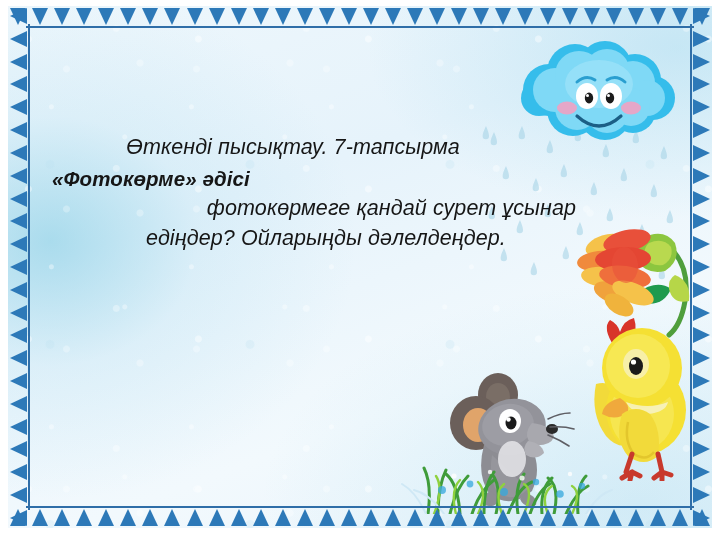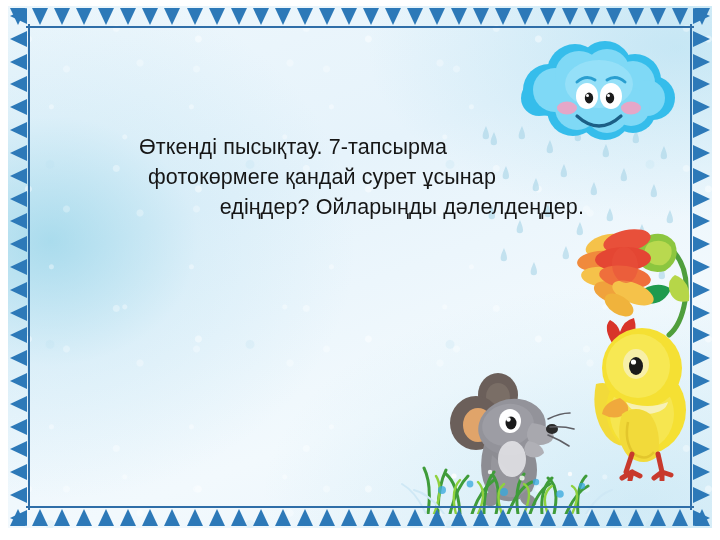--- a/index.html
+++ b/index.html
@@ -28,20 +28,21 @@
     left: 8px;
     top: 6px;
     width: 704px;
     height: 522px;
     overflow: hidden;
     background:
       radial-gradient(ellipse 70% 80% at 6% 45%, rgba(120,200,225,0.55) 0%, rgba(168,218,238,0.22) 30%, rgba(255,255,255,0) 62%),
       radial-gradient(ellipse 80% 60% at 95% 8%,  rgba(150,212,235,0.40) 0%, rgba(255,255,255,0) 55%),
       radial-gradient(ellipse 90% 70% at 90% 95%, rgba(150,212,235,0.30) 0%, rgba(255,255,255,0) 60%),
       linear-gradient(160deg, #eef7fc 0%, #e6f3fb 35%, #f2f9fd 70%, #e9f4fb 100%);
+    font-style: italic;
   }
 
   
   .texture {
     position: absolute;
     inset: 0;
     opacity: .5;
     background-image:
       radial-gradient(circle at 12% 22%, rgba(255,255,255,.85) 0 3px, transparent 4px),
       radial-gradient(circle at 31% 63%, rgba(255,255,255,.75) 0 2px, transparent 3px),
@@ -124,22 +125,22 @@
   }
   .line {
     margin: 0 0 2px 0;
     font-size: 21.5px;
     letter-spacing: .1px;
     white-space: pre;
   }
   .l1 { text-align: center; padding-right: 46px; }
   .l2 { font-weight: bold; font-size: 20.5px; padding-left: 10px; margin-top: 4px; }
   .l3 { padding-left: 6px; margin-top: 6px; white-space: normal; }
-  .l4 { text-align: center; padding-left: 26px; padding-right: 14px; }
-  .l5 { text-align: right; padding-left: 26px; padding-right: 6px; }
+  .l4 { text-align: right; padding-left: 26px; padding-right: 14px; }
+  .l5 { text-align: center; padding-left: 26px; padding-right: 6px; }
 </style>
 </head>
 <body>
 
 <div id="slide">
 
   <div class="frame">
     <div class="texture"></div>
 
     <svg class="art rain" viewBox="0 0 215 175">
@@ -475,18 +476,19 @@
         <i class="tri tri-r"></i>
         <i class="tri tri-r"></i>
         <i class="tri tri-r"></i>
       <i class="tri tri-r"></i>
         <i class="tri tri-r"></i>
         <i class="tri tri-r"></i>
     </div>
 
     <div class="textblock">
       <p class="line l1">Өткенді пысықтау. 7-тапсырма</p>
+      <p class="line l2">«Фотокөрме» әдісі</p>
       <p class="line l4">фотокөрмеге қандай сурет ұсынар</p>
       <p class="line l5">едіңдер? Ойларыңды дәлелдеңдер.</p>
     </div>
 
   </div>
 </div>
 
 </body></html>

